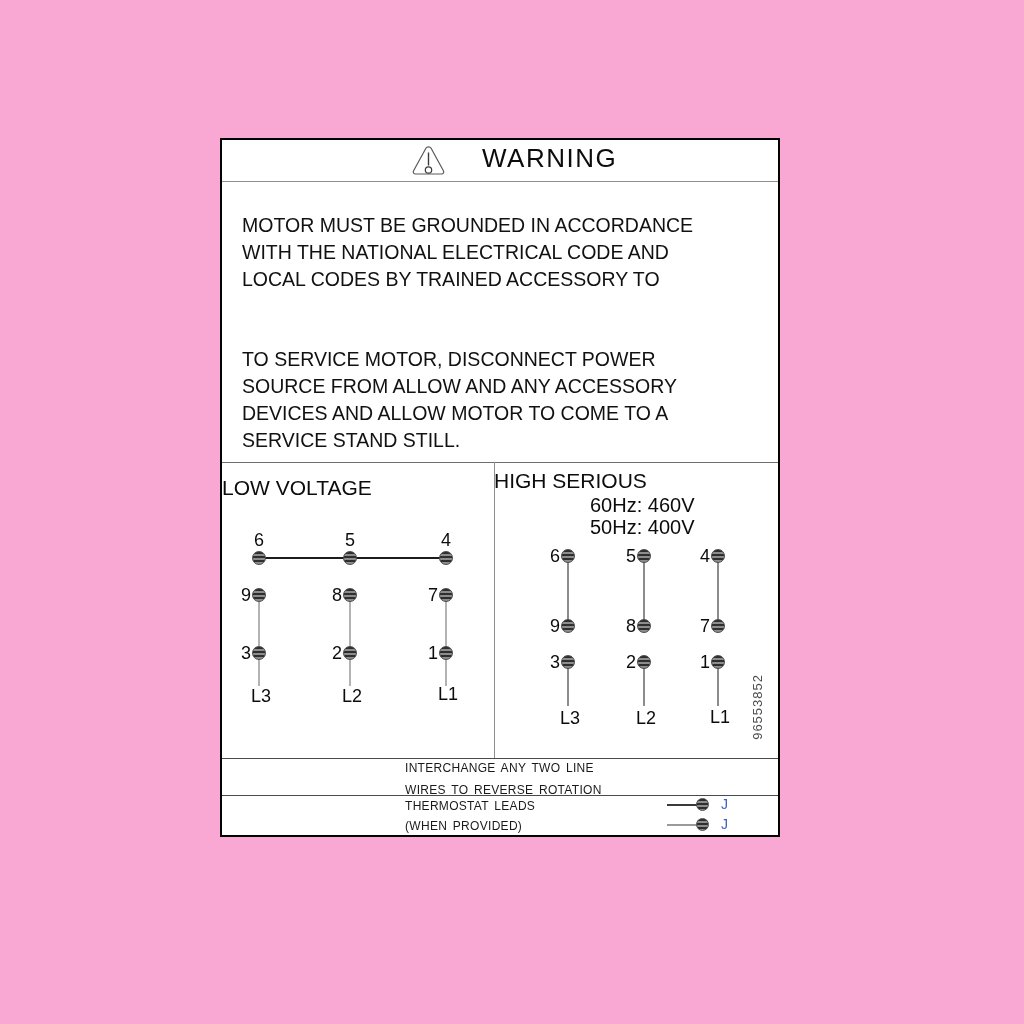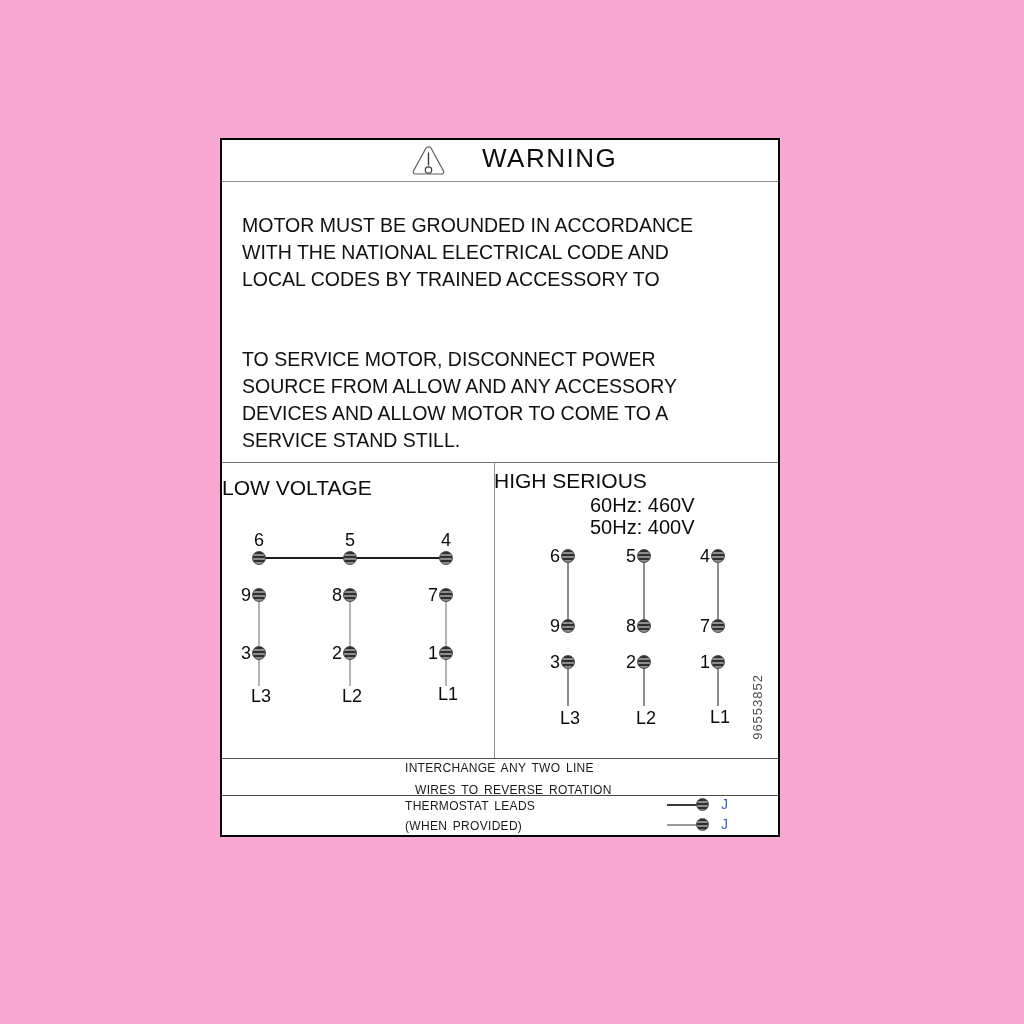--- a/index.html
+++ b/index.html
@@ -205,21 +205,21 @@
       <span class="tdot" style="left:489px; top:193px;"></span>
 
       <span class="l-label" style="left:326px; top:246px;">L3</span>
       <span class="l-label" style="left:402px; top:246px;">L2</span>
       <span class="l-label" style="left:476px; top:245px;">L1</span>
 
       <div class="part-number">96553852</div>
     </div>
 
     <div class="foot-text" style="top:621px;">INTERCHANGE ANY TWO LINE</div>
-    <div class="foot-text" style="top:643px;margin-left:10px;">WIRES TO REVERSE ROTATION</div>
+    <div class="foot-text" style="top:643px;">WIRES TO REVERSE ROTATION</div>
 
     <div class="foot-text" style="top:659px;">THERMOSTAT LEADS</div>
     <div class="foot-text" style="top:679px;">(WHEN PROVIDED)</div>
 
     <div class="lead-wire lead-wire-1" style="top:664px;"></div>
     <span class="lead-dot" style="top:658px;"></span>
     <span class="lead-label" style="top:656px;">J</span>
 
     <div class="lead-wire lead-wire-2" style="top:684px;"></div>
     <span class="lead-dot" style="top:678px;"></span>

